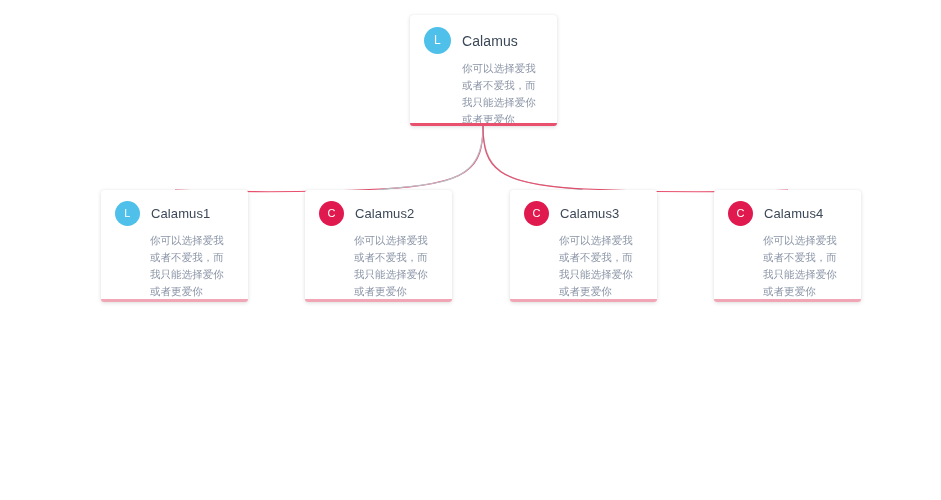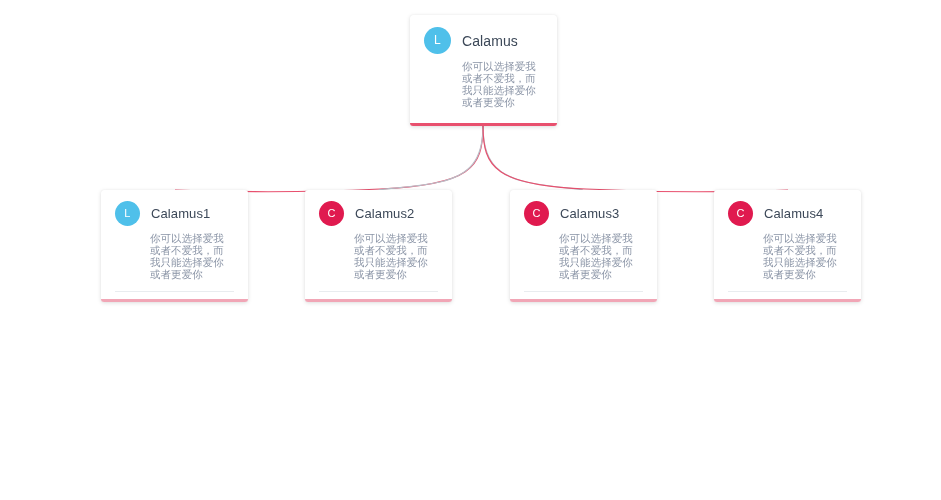--- a/index.html
+++ b/index.html
@@ -64,21 +64,21 @@
     margin-left: 11px;
     font-size: 13px;
     color: #3c4858;
     letter-spacing: 0.1px;
     white-space: nowrap;
   }
 
   .card-desc {
     padding: 6px 14px 0 49px;
     font-size: 10.5px;
-    line-height: 12px;
+    line-height: 17px;
     color: #8a94a6;
     letter-spacing: 0.05px;
   }
 
   .card-divider {
     margin: 11px 14px 0 14px;
     height: 1px;
     background: #e9ecef;
   }
 

